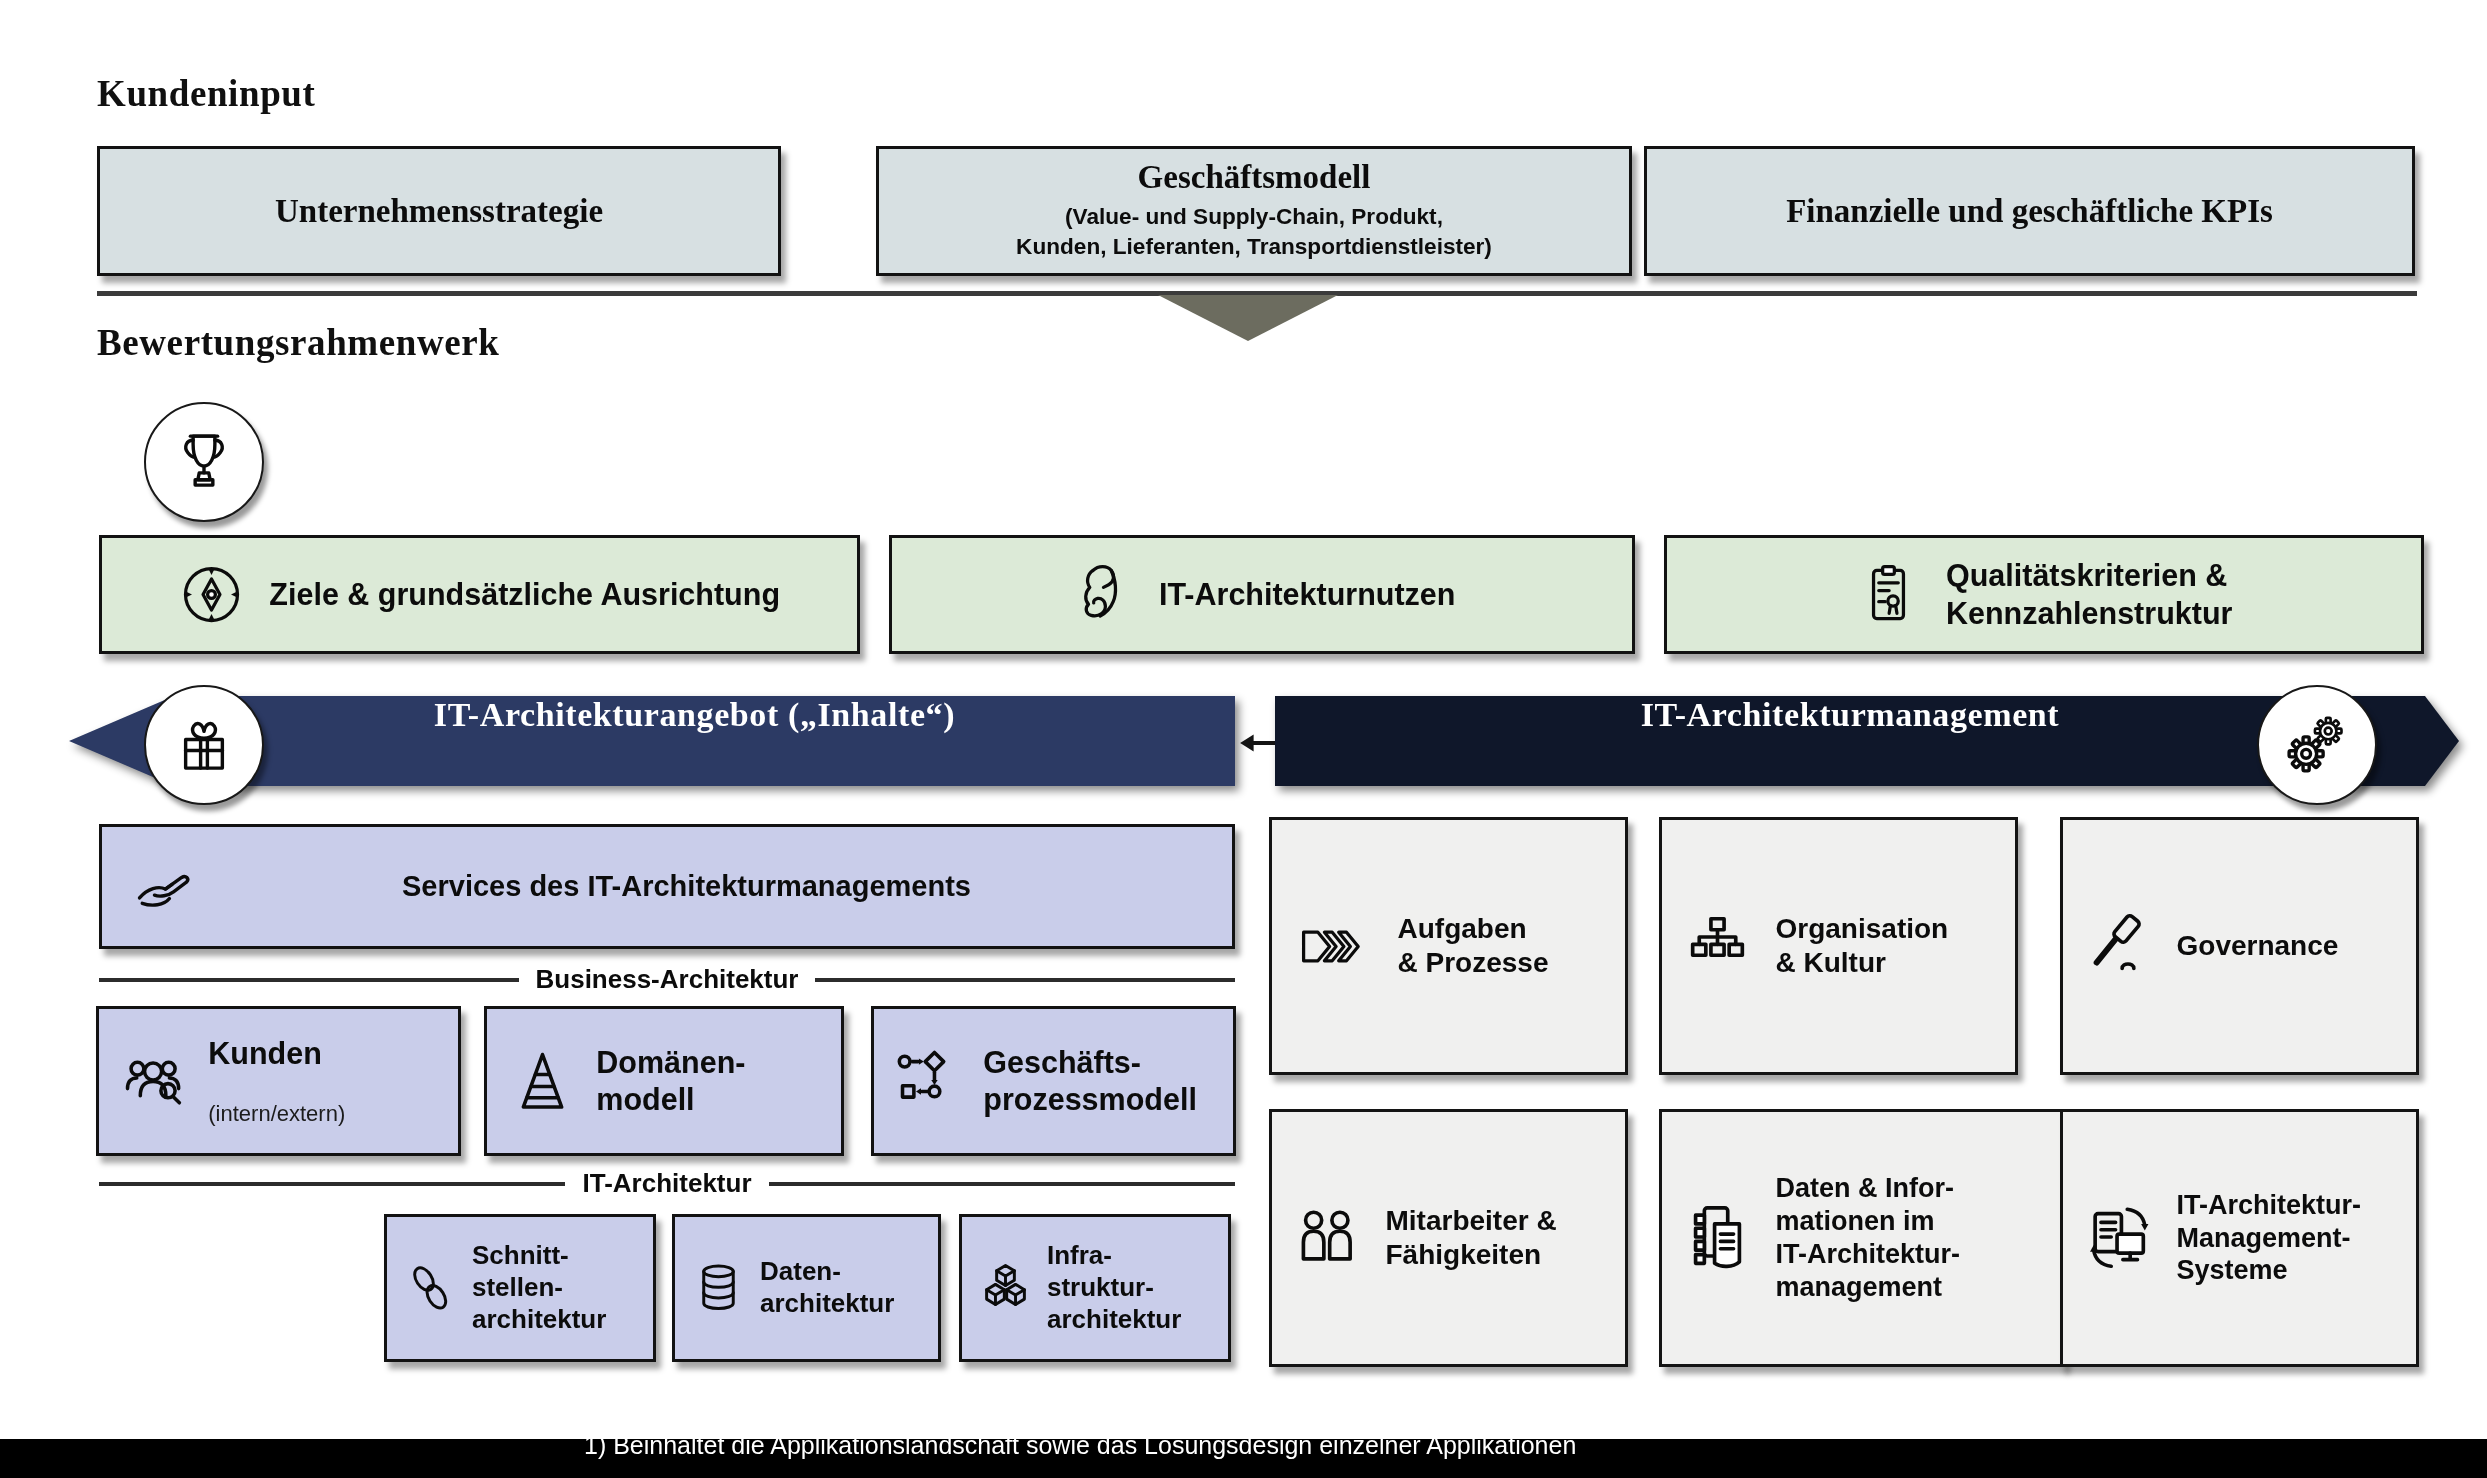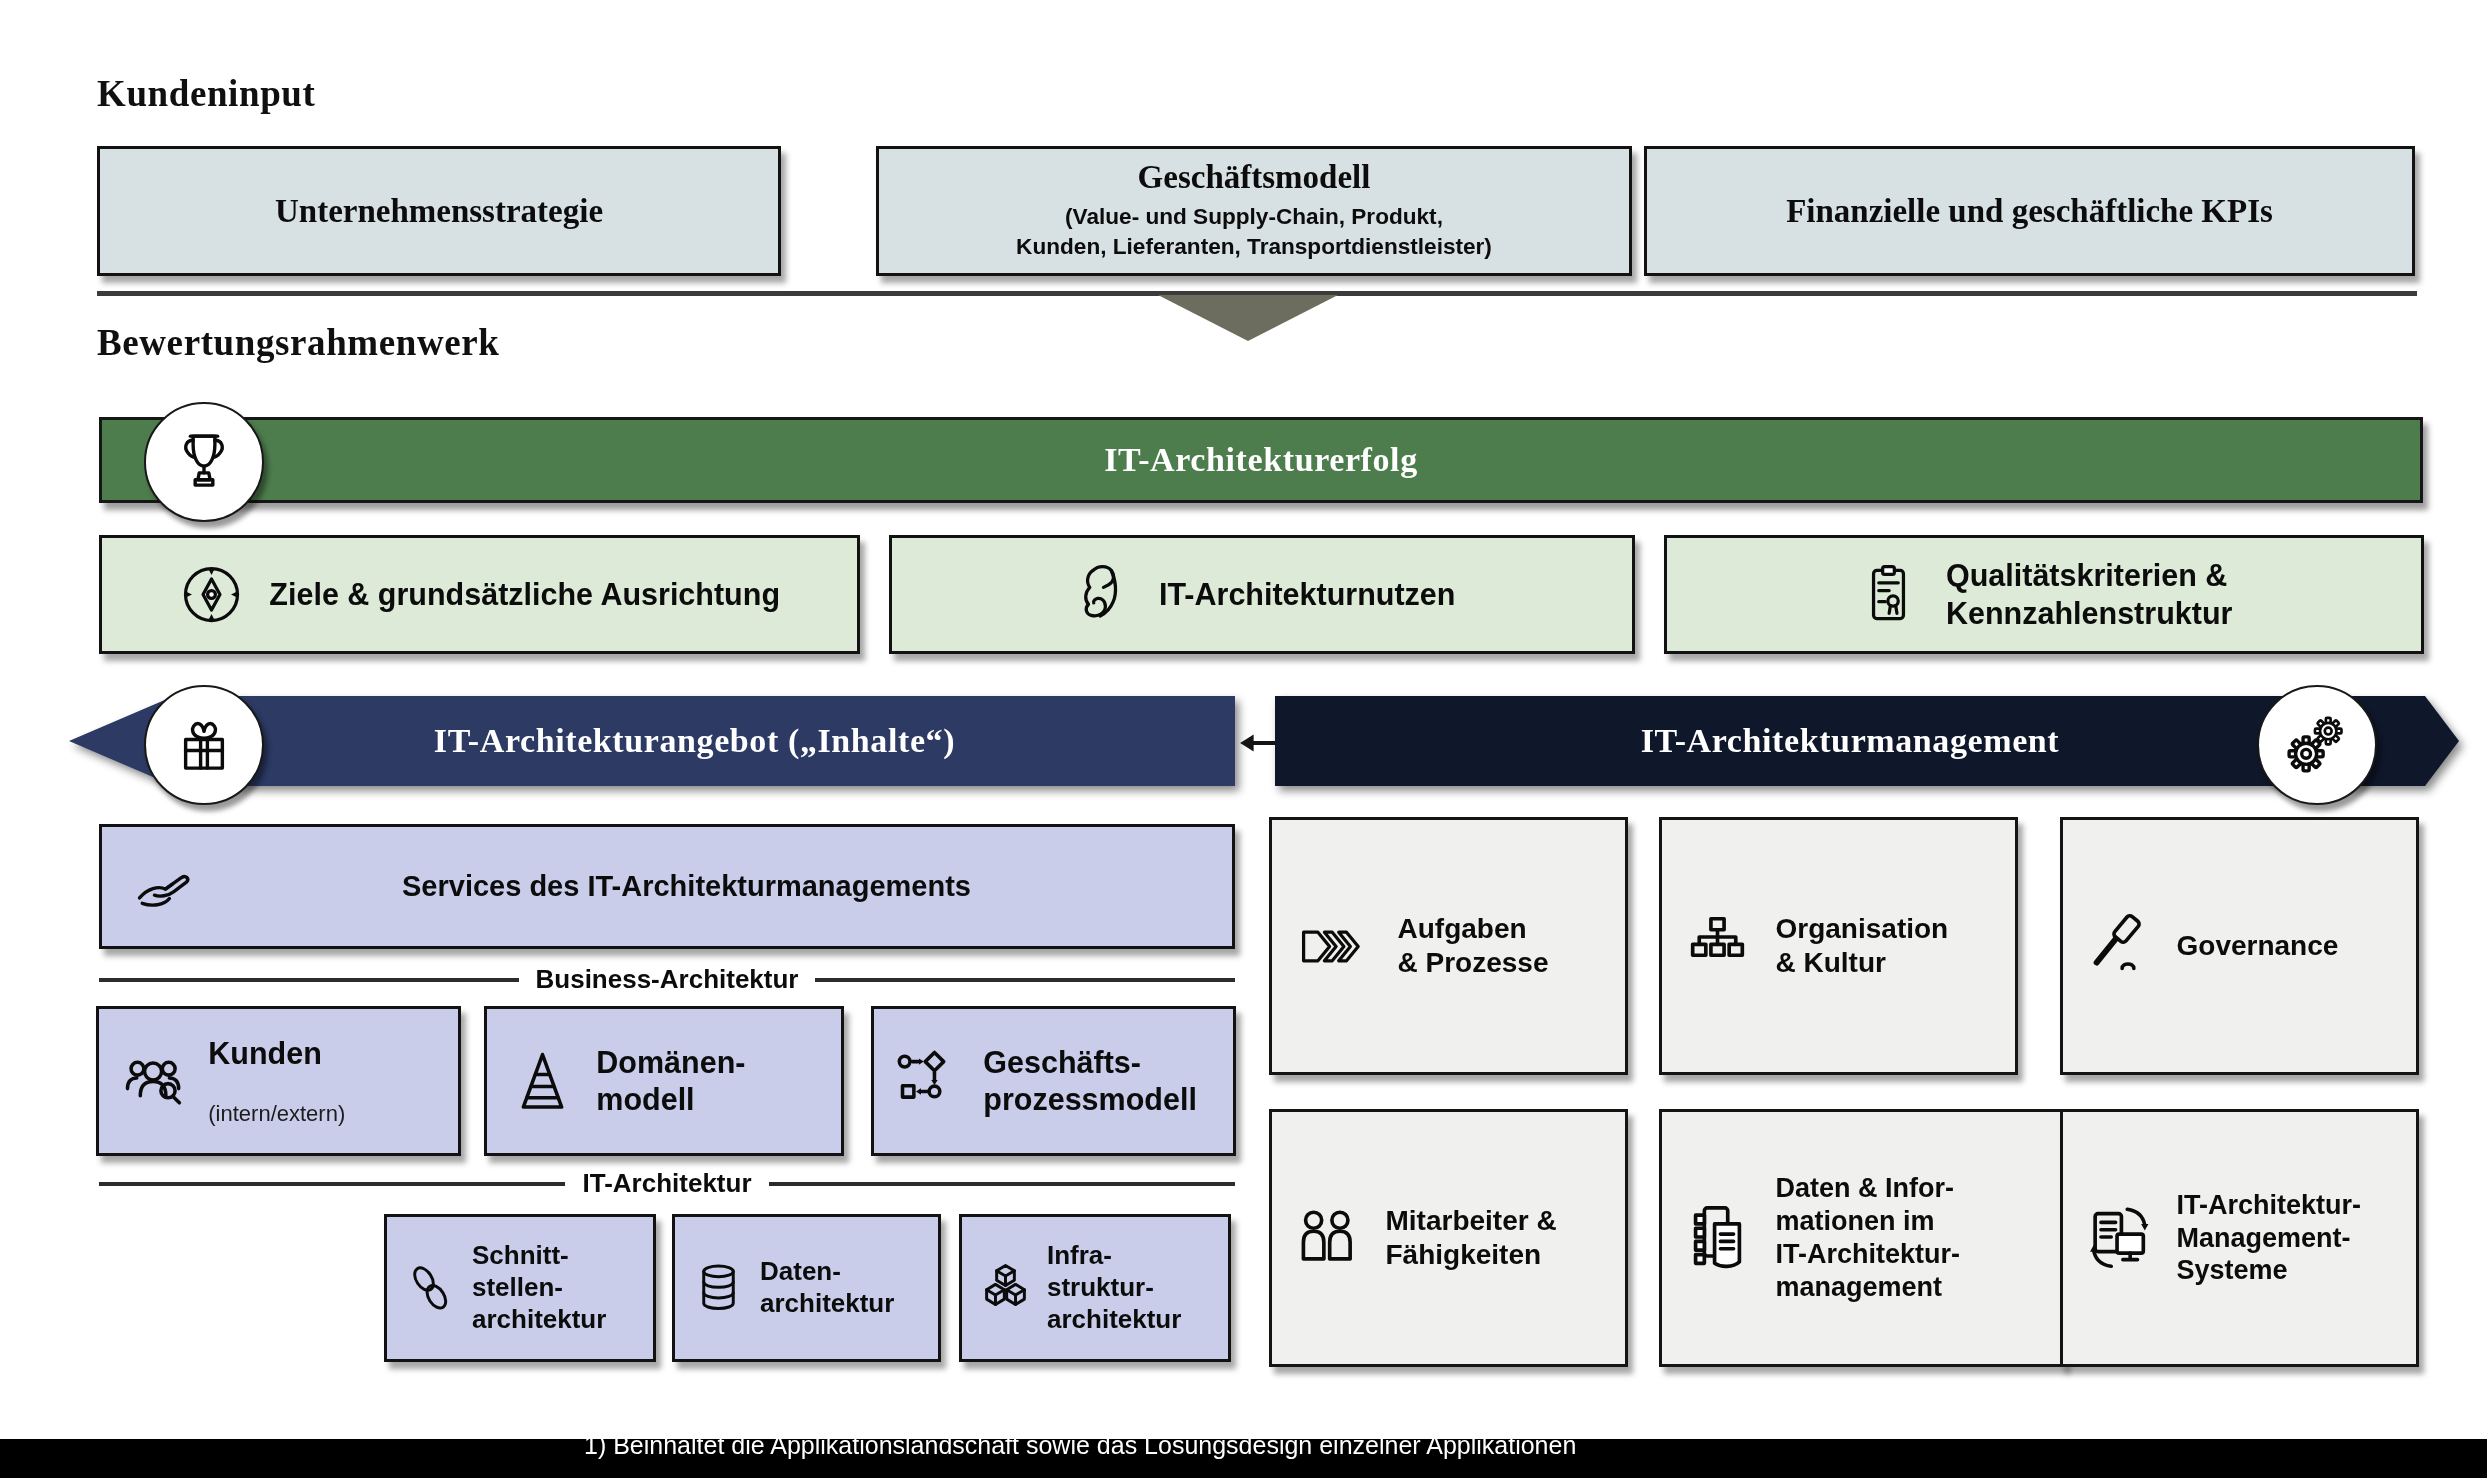--- a/index.html
+++ b/index.html
@@ -26,21 +26,21 @@
   .lbl{font-weight:700;font-size:30.5px;white-space:pre-line;line-height:1.22;color:#0c0c0c;text-align:left;}
   .lbl-50{font-size:28px;}
   .lbl-48{font-size:27px;}
   .lbl-46{font-size:26px;}
   .sub{font-weight:400;font-size:22px;color:#1c1c1c;margin-top:28px;}
 
   
   .greenbanner{position:absolute;background:#4d7c4d;border:3.4px solid #161616;box-sizing:border-box;
       box-shadow:4.5px 6.8px 5.7px rgba(0,0,0,.38);display:flex;align-items:center;justify-content:center;}
   .bwrap{position:absolute;filter:drop-shadow(4px 5.7px 4.5px rgba(0,0,0,.45));}
-  .bshape{width:100%;height:100%;display:flex;align-items:center;justify-content:center;box-sizing:border-box;}
+  .bshape{width:100%;height:100%;display:flex;justify-content:center;box-sizing:border-box;}
   .navy{background:#2c3a64;clip-path:polygon(105px 0,100% 0,100% 100%,105px 100%,0 50%);padding-left:85px;}
   .grayb{background:#0f172a;clip-path:polygon(0 0,calc(100% - 34px) 0,100% 50%,calc(100% - 34px) 100%,0 100%);padding-right:34px;}
   .bannertext{font-family:"Liberation Serif",serif;font-weight:700;font-size:34px;color:#ffffff;letter-spacing:0.6px;}
 
   .circ{position:absolute;width:116px;height:116px;background:#fff;border:2.8px solid #181818;border-radius:50%;
       display:flex;align-items:center;justify-content:center;box-shadow:4px 6.2px 5.7px rgba(0,0,0,.4);z-index:6;}
 
   .divider{position:absolute;display:flex;align-items:center;gap:17px;}
   .divider .ln{flex:1;height:4px;background:#2c2c2c;}
   .dlabel{font-weight:700;font-size:26px;white-space:nowrap;}
@@ -256,23 +256,20 @@
   </div>
   <div class="bx topbx" style="left:1644px;top:146px;width:771px;height:130px">
     <div class="t1">Finanzielle und geschäftliche KPIs</div>
   </div>
 
   <div class="hline" style="left:97px;top:291px;width:2320px;height:4.5px"></div>
   <div class="tri" style="left:1158px;top:295px"></div>
 
   <div class="h serif" style="left:97px;top:321px">Bewertungsrahmenwerk</div>
 
-  <div class="greenbanner" style="left:99px;top:417px;width:2324px;height:86px">
-    <div class="bannertext">IT-Architekturerfolg</div>
-  </div>
   <div class="circ" style="left:144px;top:402px">
     <svg class="ic s120" viewBox="0 0 120 120" width="68" height="68">
         <use href="#i-trophy"></use>
       </svg>
   </div>
 
   <div class="bx gbx" style="left:99px;top:535px;width:761px;height:119px">
     <svg class="ic s115" viewBox="0 0 115 115" width="65" height="65">
         <use href="#i-compass"></use>
       </svg>

